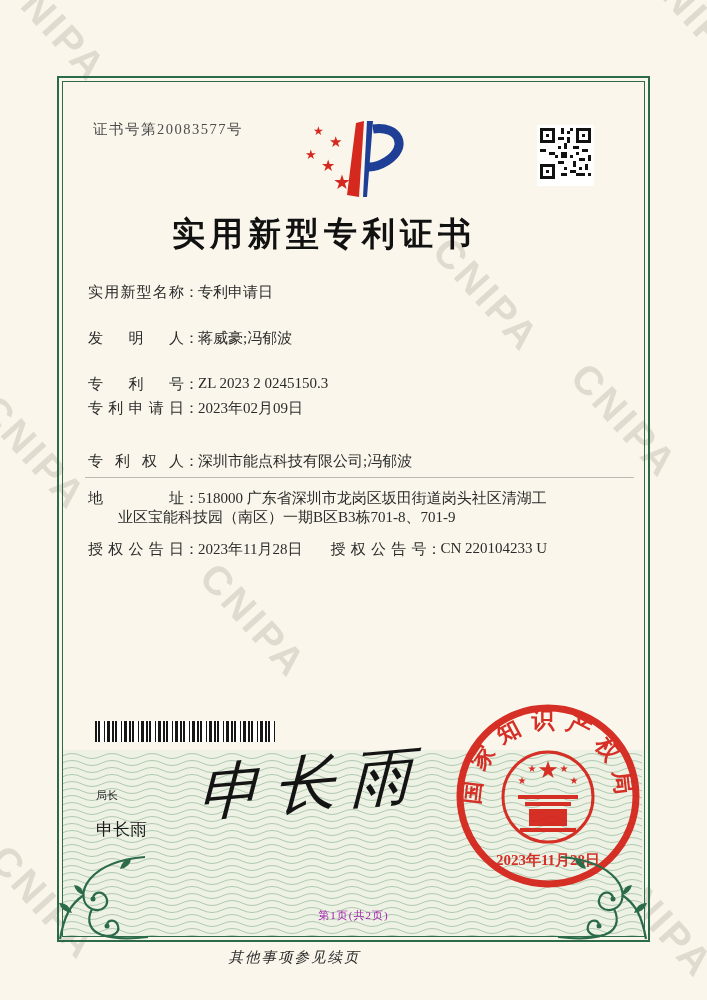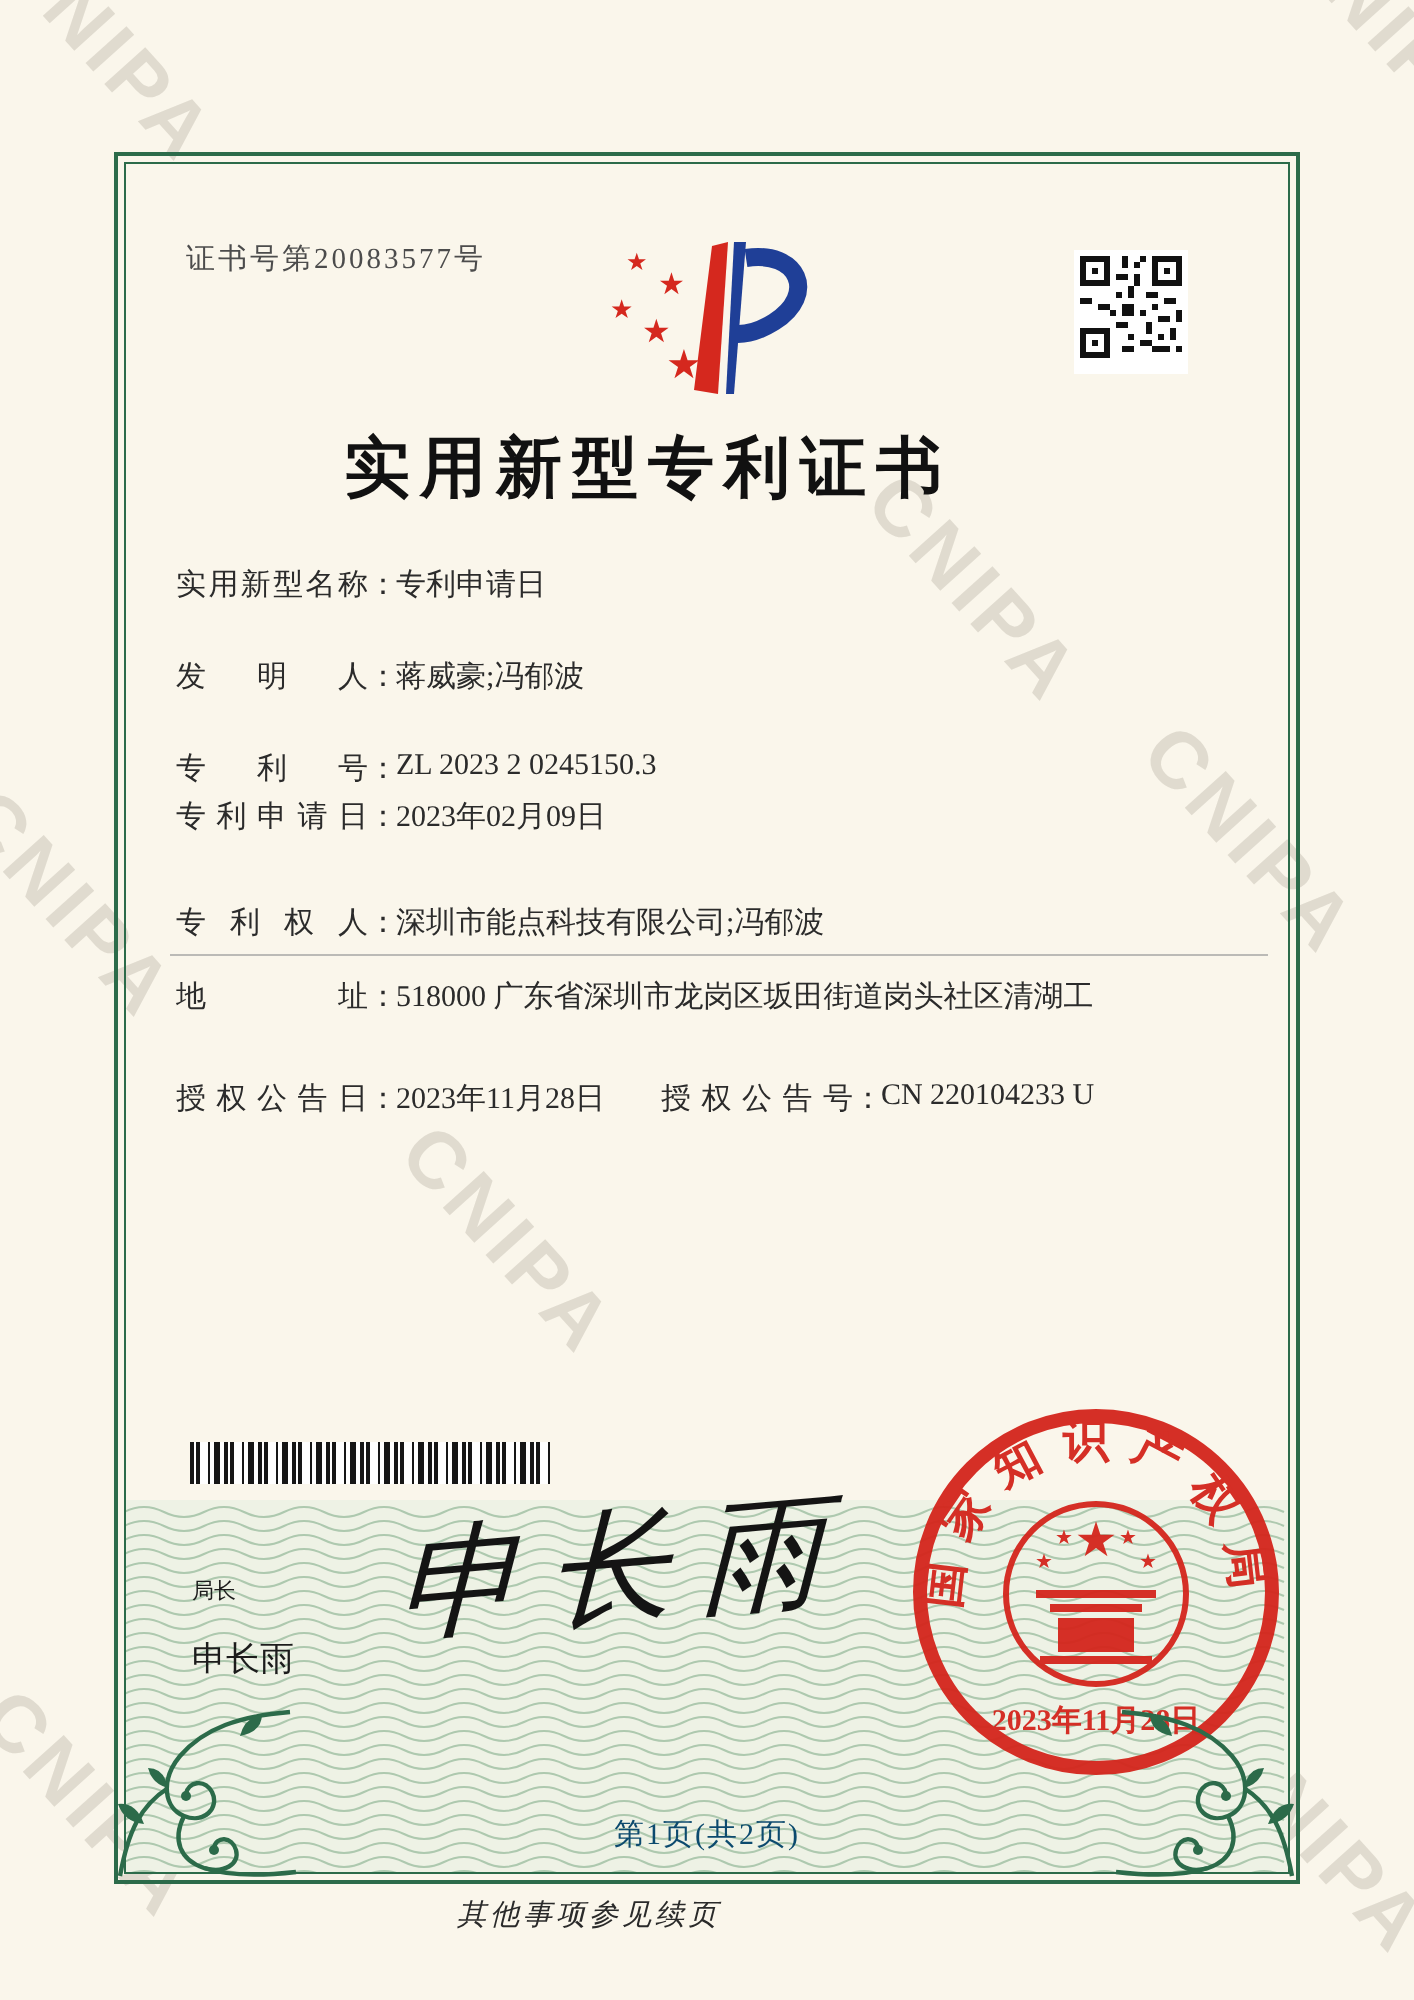--- a/index.html
+++ b/index.html
@@ -36,21 +36,21 @@
          font-size:11px;color:#1c1c1c;}
   .sig-name{position:absolute;left:96px;top:818px;font-family:"Liberation Sans",sans-serif;
          font-size:17px;color:#1c1c1c;}
   .sig-hand{position:absolute;left:198px;top:742px;font-size:62px;color:#141414;
          letter-spacing:14px;transform:rotate(-5deg) skewX(-6deg);font-style:italic;}
   .seal{position:absolute;left:452px;top:700px;opacity:.95;}
   .ornament{position:absolute;bottom:52px;}
   .orn-left{left:50px;}
   .orn-right{left:556px;transform:scaleX(-1);}
   .page-info{position:absolute;left:0;top:908px;width:707px;text-align:center;
-         font-size:15px;color:#0c4a6e;letter-spacing:1px;}
+         font-size:11px;color:#a21caf;letter-spacing:1px;}
   .cont-note{position:absolute;left:0;top:948px;width:589px;text-align:center;
          font-size:14.5px;color:#2a2a2a;letter-spacing:2px;font-style:italic;}
 </style>
 </head>
 <body>
 
 <div class="page">
 
   <div class="wm" style="left:-15px;top:2px">CNIPA</div>
   <div class="wm" style="left:626px;top:-8px">CNIPA</div>
@@ -169,21 +169,21 @@
     <div class="frow" style="top:375px">
       <span class="flabel">专利号</span><span class="fcolon">：</span><span class="fvalue">ZL 2023 2 0245150.3</span>
     </div>
     <div class="frow" style="top:399px">
       <span class="flabel">专利申请日</span><span class="fcolon">：</span><span class="fvalue">2023年02月09日</span>
     </div>
     <div class="frow" style="top:452px">
       <span class="flabel">专利权人</span><span class="fcolon">：</span><span class="fvalue">深圳市能点科技有限公司;冯郁波</span>
     </div>
     <div class="frow" style="top:489px">
-      <span class="flabel">地址</span><span class="fcolon">：</span><span class="fvalue"><span>518000 广东省深圳市龙岗区坂田街道岗头社区清湖工</span></span>
+      <span class="flabel">地址</span><span class="fcolon">：</span><span class="fvalue"><span>518000 广东省深圳市龙岗区坂田街道岗头社区清湖工</span><span class="addr-line2">业区宝能科技园（南区）一期B区B3栋701-8、701-9</span></span>
     </div>
     <div class="frow" style="top:540px">
       <span class="flabel">授权公告日</span><span class="fcolon">：</span><span class="fvalue">2023年11月28日</span><span class="flabel grant2">授权公告号</span><span class="fcolon">：</span><span class="fvalue">CN 220104233 U</span>
     </div>
   </div>
   <div class="sep"></div>
 
   <div class="paras">
   </div>
 

